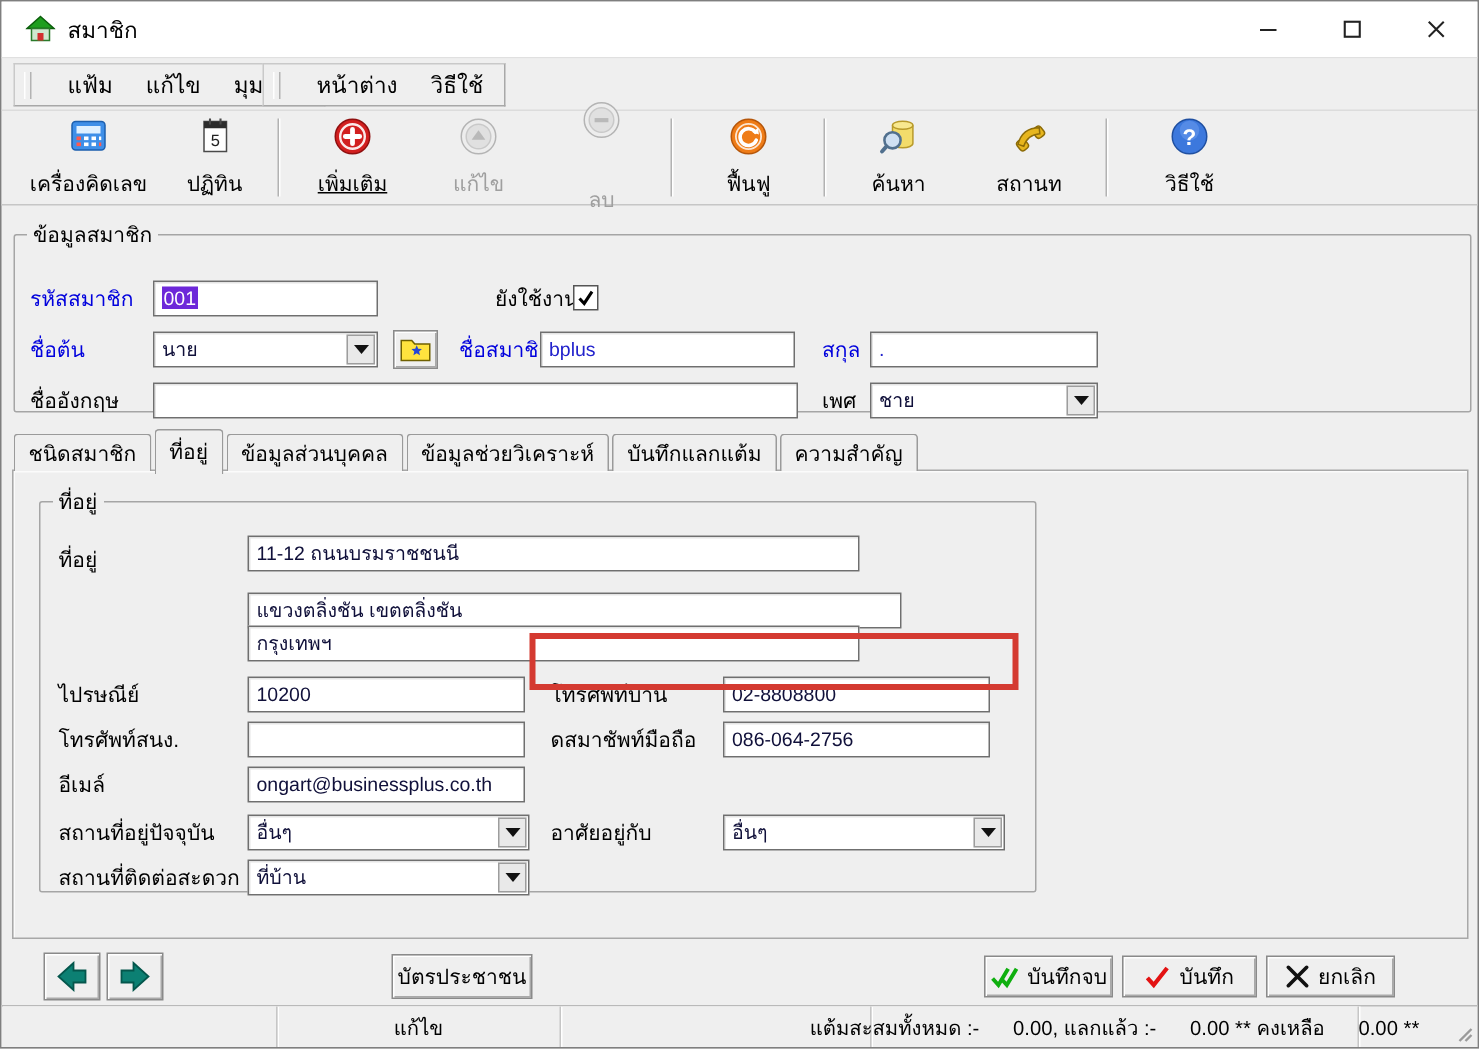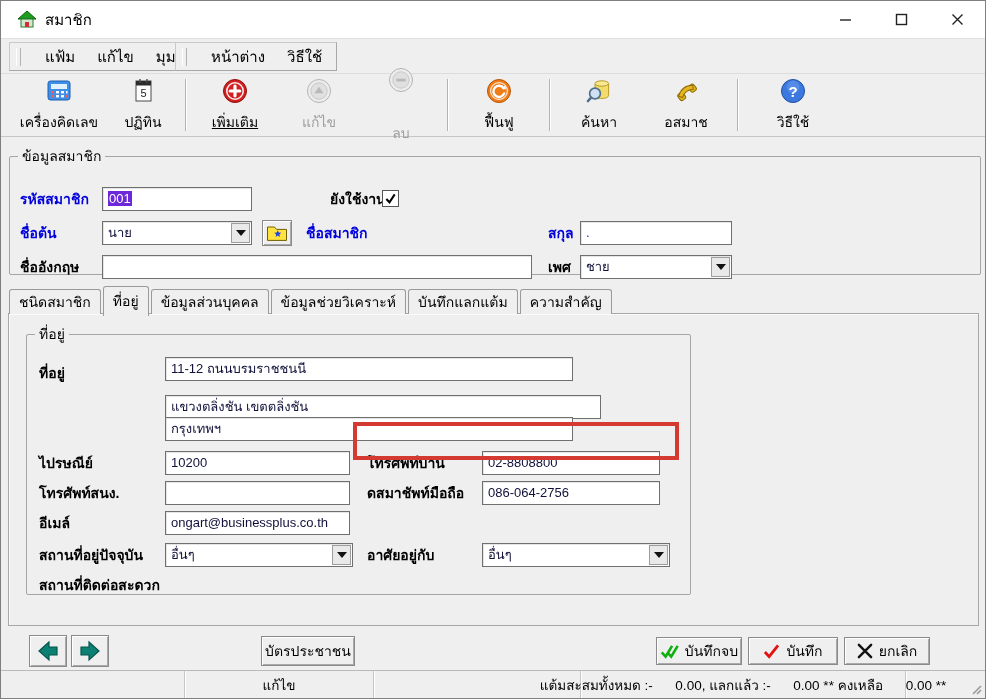--- a/index.html
+++ b/index.html
@@ -24,21 +24,21 @@
            border-top:1px solid #dcdcdc;border-bottom:1px solid #c6c6c6;
            display:flex;align-items:stretch;padding:3px 0 3px 10px;box-sizing:border-box;}
   .tb-btn{display:flex;flex-direction:column;align-items:center;justify-content:center;gap:3px;
           font-size:14px;color:#000;white-space:nowrap;}
   .tb-btn.disabled{color:#9f9f9f;}
   .tb-sep{width:0;border-left:1px solid #b2b2b2;border-right:1px solid #ffffff;margin:2px 6px;}
   
   fieldset{position:absolute;border:1px solid #a5a5a5;border-radius:2px;margin:0;padding:0;
            min-inline-size:0;background:transparent;}
   legend{font-size:14px;color:#000;padding:0 4px;margin-left:8px;}
-  .f-label{position:absolute;font-size:14px;color:#000;line-height:24px;white-space:nowrap;font-weight:bold;}
+  .f-label{position:absolute;font-size:14px;color:#000;line-height:24px;white-space:nowrap;}
   .f-label.blue{color:#0000dd;}
   .tbox{position:absolute;height:24px;background:#fff;border:1px solid #6f6f6f;
         box-shadow:inset 1px 1px 0 rgba(0,0,0,0.10);font-size:13px;line-height:22px;
         padding:0 5px;color:#10103a;box-sizing:border-box;overflow:hidden;white-space:nowrap;}
   .tbox .sel{background:#6d28d9;color:#fff;padding:0 1px;}
   .combo{padding-right:22px;}
   .combo-btn{position:absolute;right:1px;top:1px;bottom:1px;width:19px;background:#e9e9e9;
              border:1px solid #9d9d9d;display:flex;align-items:center;justify-content:center;box-sizing:border-box;}
   .combo-arrow{width:0;height:0;border-left:5px solid transparent;border-right:5px solid transparent;
                border-top:6px solid #111;}
@@ -204,21 +204,21 @@
     <div class="tb-btn" style="width:90px;">
       <span>
         <svg width="28" height="28" viewBox="0 0 28 28">
           <g transform="rotate(-38 14 14)" fill="#e7b61e" stroke="#8d6c08" stroke-width="1">
             <rect x="4" y="12" width="6.4" height="7.4" rx="2.2"></rect>
             <rect x="17.6" y="12" width="6.4" height="7.4" rx="2.2"></rect>
             <path d="M5 13.6 q9 -7 18 0 l-2.2 3.4 q-6.8 -4.6 -13.6 0 z"></path>
           </g>
         </svg>
       </span>
-      <span>อสมาช</span>
+      <span>สถานท</span>
     </div>
     <div class="tb-sep"></div>
     <div class="tb-btn" style="width:96px;">
       <span>
         <svg width="28" height="28" viewBox="0 0 28 28">
           <circle cx="14" cy="14" r="11.5" fill="#3c78dd" stroke="#1f4fa0"></circle>
           <circle cx="14" cy="10" r="6.5" fill="#6d9ef0" opacity="0.5"></circle>
           <text x="14" y="19.5" font-size="15" font-weight="bold" text-anchor="middle" fill="#fff" font-family="Liberation Sans, sans-serif">?</text>
         </svg>
       </span>
@@ -245,20 +245,21 @@
           <span class="combo-arrow"></span>
         </span>
     </div>
     <div class="mini-btn" style="left:252px;top:53px;width:30px;height:26px;">
       <svg width="22" height="18" viewBox="0 0 22 18">
         <path d="M1.5 3 h7 l2 2.4 h10 v11 h-19 z" fill="#ffe33e" stroke="#6f6000"></path>
         <path d="M11.8 6.2 l1 2.3 2.5.2 -1.9 1.7 .6 2.5 -2.2-1.4 -2.2 1.4 .6-2.5 -1.9-1.7 2.5-.2z" fill="#2446d8"></path>
       </svg>
     </div>
     <span class="f-label blue" style="left:296px;top:54px;">ชื่อสมาชิก</span>
+    <div class="tbox" style="left:350px;top:54px;width:170px;color:#2222cc;"><span>bplus</span></div>
     <span class="f-label blue" style="left:538px;top:54px;">สกุล</span>
     <div class="tbox" style="left:570px;top:54px;width:152px;color:#2222cc;"><span>.</span></div>
 
     <span class="f-label" style="left:10px;top:88px;">ชื่ออังกฤษ</span>
     <div class="tbox" style="left:92px;top:88px;width:430px;"><span></span></div>
     <span class="f-label" style="left:538px;top:88px;">เพศ</span>
     <div class="tbox combo" style="left:570px;top:88px;width:152px;">
       <span>ชาย</span>
       <span class="combo-btn">
           <span class="combo-arrow"></span>
@@ -306,20 +307,26 @@
     </div>
     <span class="f-label" style="left:340px;top:198px;">อาศัยอยู่กับ</span>
     <div class="tbox combo" style="left:455px;top:198px;width:188px;">
       <span>อื่นๆ</span>
       <span class="combo-btn">
           <span class="combo-arrow"></span>
         </span>
     </div>
 
     <span class="f-label" style="left:12px;top:228px;">สถานที่ติดต่อสะดวก</span>
+    <div class="tbox combo" style="left:138px;top:228px;width:188px;">
+      <span>ที่บ้าน</span>
+      <span class="combo-btn">
+          <span class="combo-arrow"></span>
+        </span>
+    </div>
   </fieldset>
 
   <div class="red-annot"></div>
 
   <div class="push-btn" style="left:28px;top:634px;width:38px;height:32px;">
     <svg width="24" height="22" viewBox="0 0 24 22">
       <path d="M13 2 L3 11 L13 20 V15 H21 V7 H13 Z" fill="#0c8073" stroke="#04564c" stroke-width="1.2"></path>
     </svg>
   </div>
   <div class="push-btn" style="left:70px;top:634px;width:38px;height:32px;">

